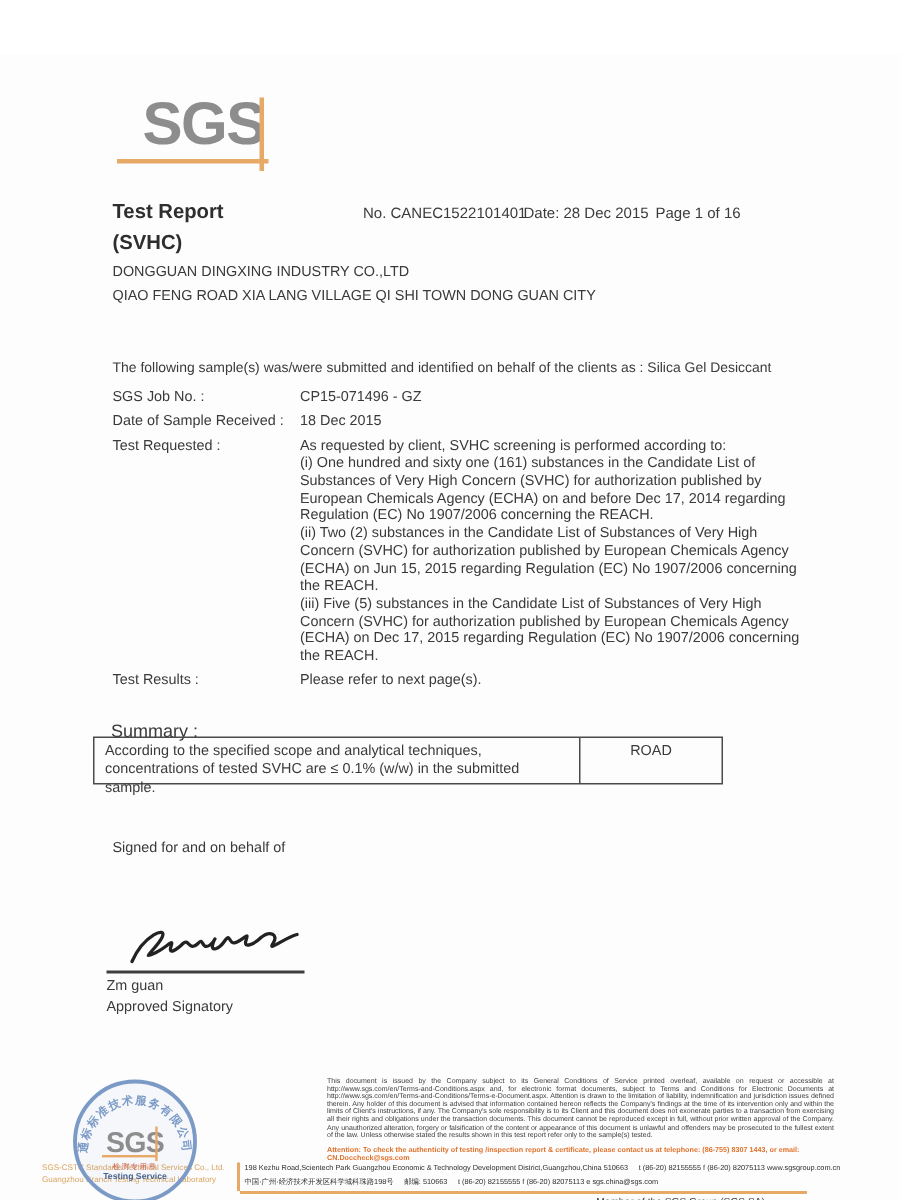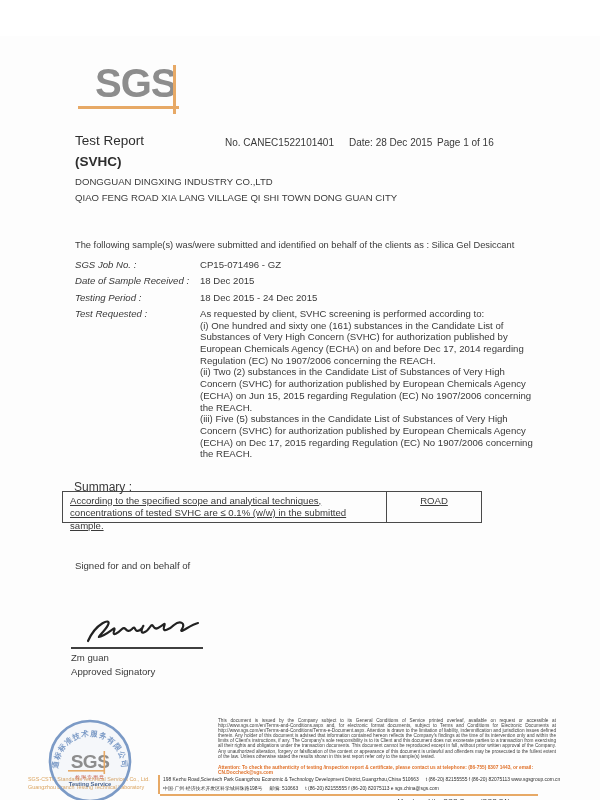--- a/index.html
+++ b/index.html
@@ -6,38 +6,38 @@
   .page{position:relative;width:600px;height:800px;background:#fdfdfd;overflow:hidden;
         font-family:"Liberation Sans","DejaVu Sans",sans-serif;color:#3a3a3a;margin-top:36px;}
   .abs{position:absolute;}
 
   
   .logo-text{left:95px;top:24px;font-size:40px;font-weight:700;color:#8d8d8d;letter-spacing:-1px;line-height:46px;}
   .logo-hline{left:78px;top:70px;width:101px;height:3px;background:#e7a966;}
   .logo-vline{left:173px;top:29px;width:3px;height:49px;background:#e7a966;}
 
   
-  .title{left:75px;top:97px;font-size:13.5px;font-weight:400;color:#2e2e2e;}
+  .title{left:75px;top:97px;font-size:13.5px;font-weight:700;color:#2e2e2e;}
   .subtitle{left:75px;top:118px;font-size:13.5px;font-weight:700;color:#2e2e2e;}
-  .report-no{left:225px;top:101px;font-size:10px;}
+  .report-no{left:242px;top:101px;font-size:10px;}
   .report-date{left:349px;top:101px;font-size:10px;}
   .report-page{left:437px;top:101px;font-size:10px;}
 
   .client{left:75px;top:138px;font-size:9.6px;line-height:15.5px;}
   .intro{left:75px;top:204px;font-size:9.3px;white-space:nowrap;}
 
   
   .info{left:75px;top:223px;width:468px;font-size:9.6px;line-height:11.7px;}
   .info-row{display:flex;margin-bottom:4.6px;}
-  .info-label{width:125px;flex:none;font-style:italic;}
+  .info-label{width:125px;flex:none;}
   .info-value{width:341px;white-space:pre-line;}
 
   
   .summary-label{left:74px;top:444px;font-size:12px;}
-  .summary-box{left:62px;top:455px;width:420px;height:32px;border:1.3px solid #4a4a4a;display:flex;box-sizing:border-box;text-decoration:underline;}
+  .summary-box{left:62px;top:455px;width:420px;height:32px;border:1.3px solid #4a4a4a;display:flex;box-sizing:border-box;}
   .summary-text{flex:1;padding:2.5px 7px;font-size:9.6px;line-height:12.5px;}
   .summary-pass{width:94px;flex:none;border-left:1.3px solid #4a4a4a;text-align:center;padding-top:3px;font-size:9.6px;}
 
   
   .signed{left:75px;top:523px;font-size:9.6px;line-height:13.5px;}
   .signature-svg{left:82px;top:579px;}
   .sig-line{left:71px;top:611px;width:132px;height:2px;background:#3f3f3f;}
   .sig-name{left:71px;top:616px;font-size:9.6px;}
   .sig-role{left:71px;top:630px;font-size:9.6px;}
 
@@ -77,29 +77,29 @@
   <div class="abs info">
     <div class="info-row">
       <div class="info-label">SGS Job No. :</div>
       <div class="info-value">CP15-071496 - GZ</div>
     </div>
     <div class="info-row">
       <div class="info-label">Date of Sample Received :</div>
       <div class="info-value">18 Dec 2015</div>
     </div>
     <div class="info-row">
-      <div class="info-label">Testing Period :</div>
-      <div class="info-value">18 Dec 2015 - 24 Dec 2015</div>
-    </div>
-    <div class="info-row">
       <div class="info-label">Test Requested :</div>
       <div class="info-value">As requested by client, SVHC screening is performed according to:
 (i) One hundred and sixty one (161) substances in the Candidate List of Substances of Very High Concern (SVHC) for authorization published by European Chemicals Agency (ECHA) on and before Dec 17, 2014 regarding Regulation (EC) No 1907/2006 concerning the REACH.
 (ii) Two (2) substances in the Candidate List of Substances of Very High Concern (SVHC) for authorization published by European Chemicals Agency (ECHA) on Jun 15, 2015 regarding Regulation (EC) No 1907/2006 concerning the REACH.
 (iii) Five (5) substances in the Candidate List of Substances of Very High Concern (SVHC) for authorization published by European Chemicals Agency (ECHA) on Dec 17, 2015 regarding Regulation (EC) No 1907/2006 concerning the REACH.</div>
+    </div>
+    <div class="info-row">
+      <div class="info-label">Test Results :</div>
+      <div class="info-value">Please refer to next page(s).</div>
     </div>
   </div>
 
   <div class="abs summary-label">Summary :</div>
   <div class="abs summary-box">
     <div class="summary-text">According to the specified scope and analytical techniques, concentrations of tested SVHC are ≤ 0.1% (w/w) in the submitted sample.</div>
     <div class="summary-pass">ROAD</div>
   </div>
 
   <div class="abs signed">

